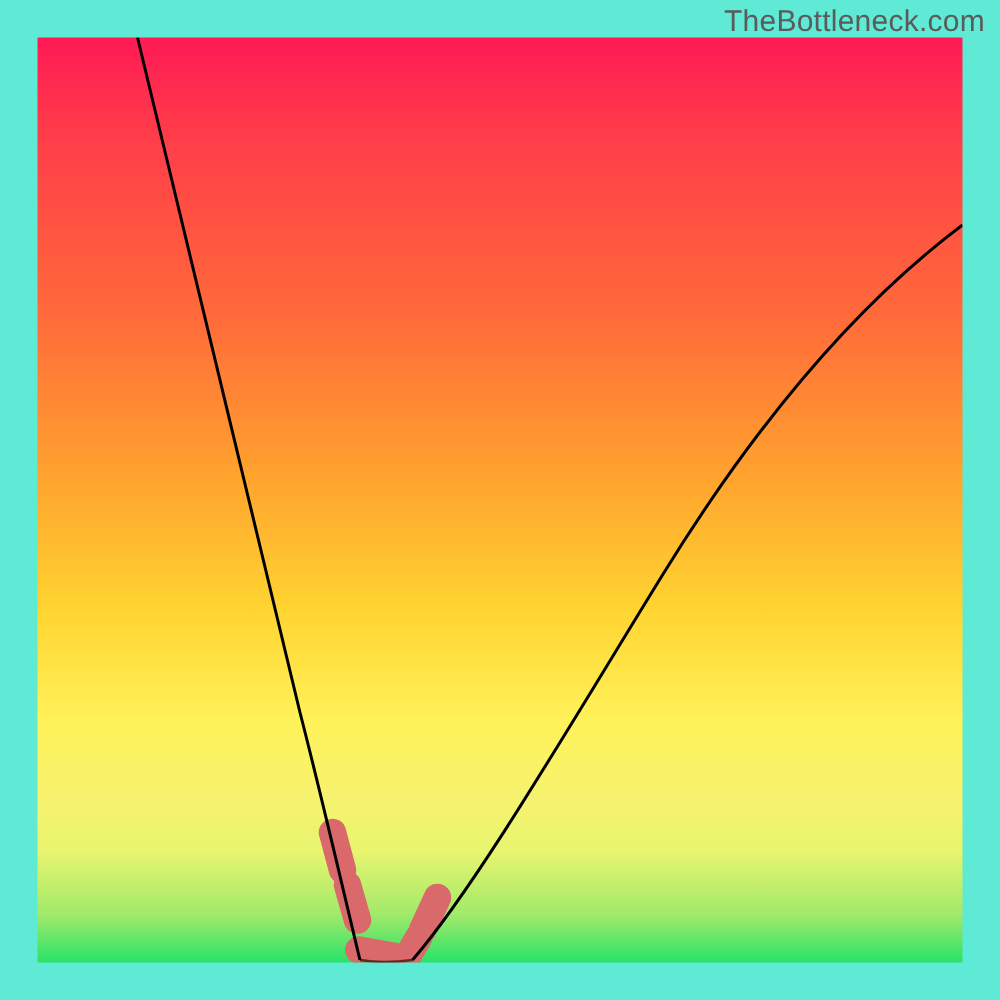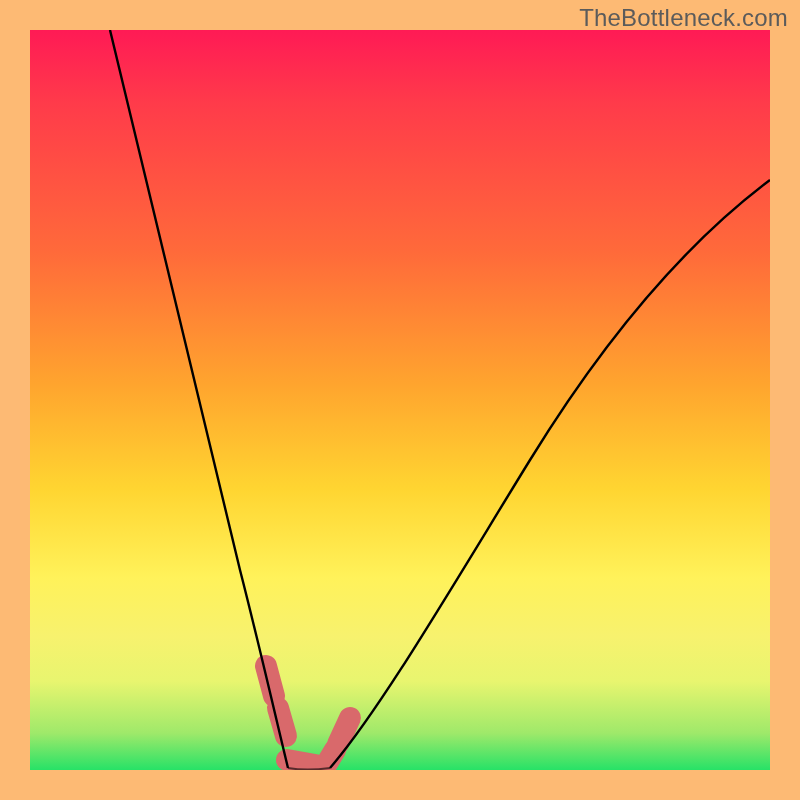--- a/index.html
+++ b/index.html
@@ -8,21 +8,21 @@
     width: 800px;
     height: 800px;
     background: #000;
     overflow: hidden;
     font-family: Arial, Helvetica, sans-serif;
   }
   .outer {
     position: relative;
     width: 800px;
     height: 800px;
-    background: #fdba74;
+    background: #5eead4;
   }
   .plot-area {
     position: absolute;
     left: 30px;
     top: 30px;
     width: 740px;
     height: 740px;
     
     background: linear-gradient(to bottom,
       #ff1a55 0%,

